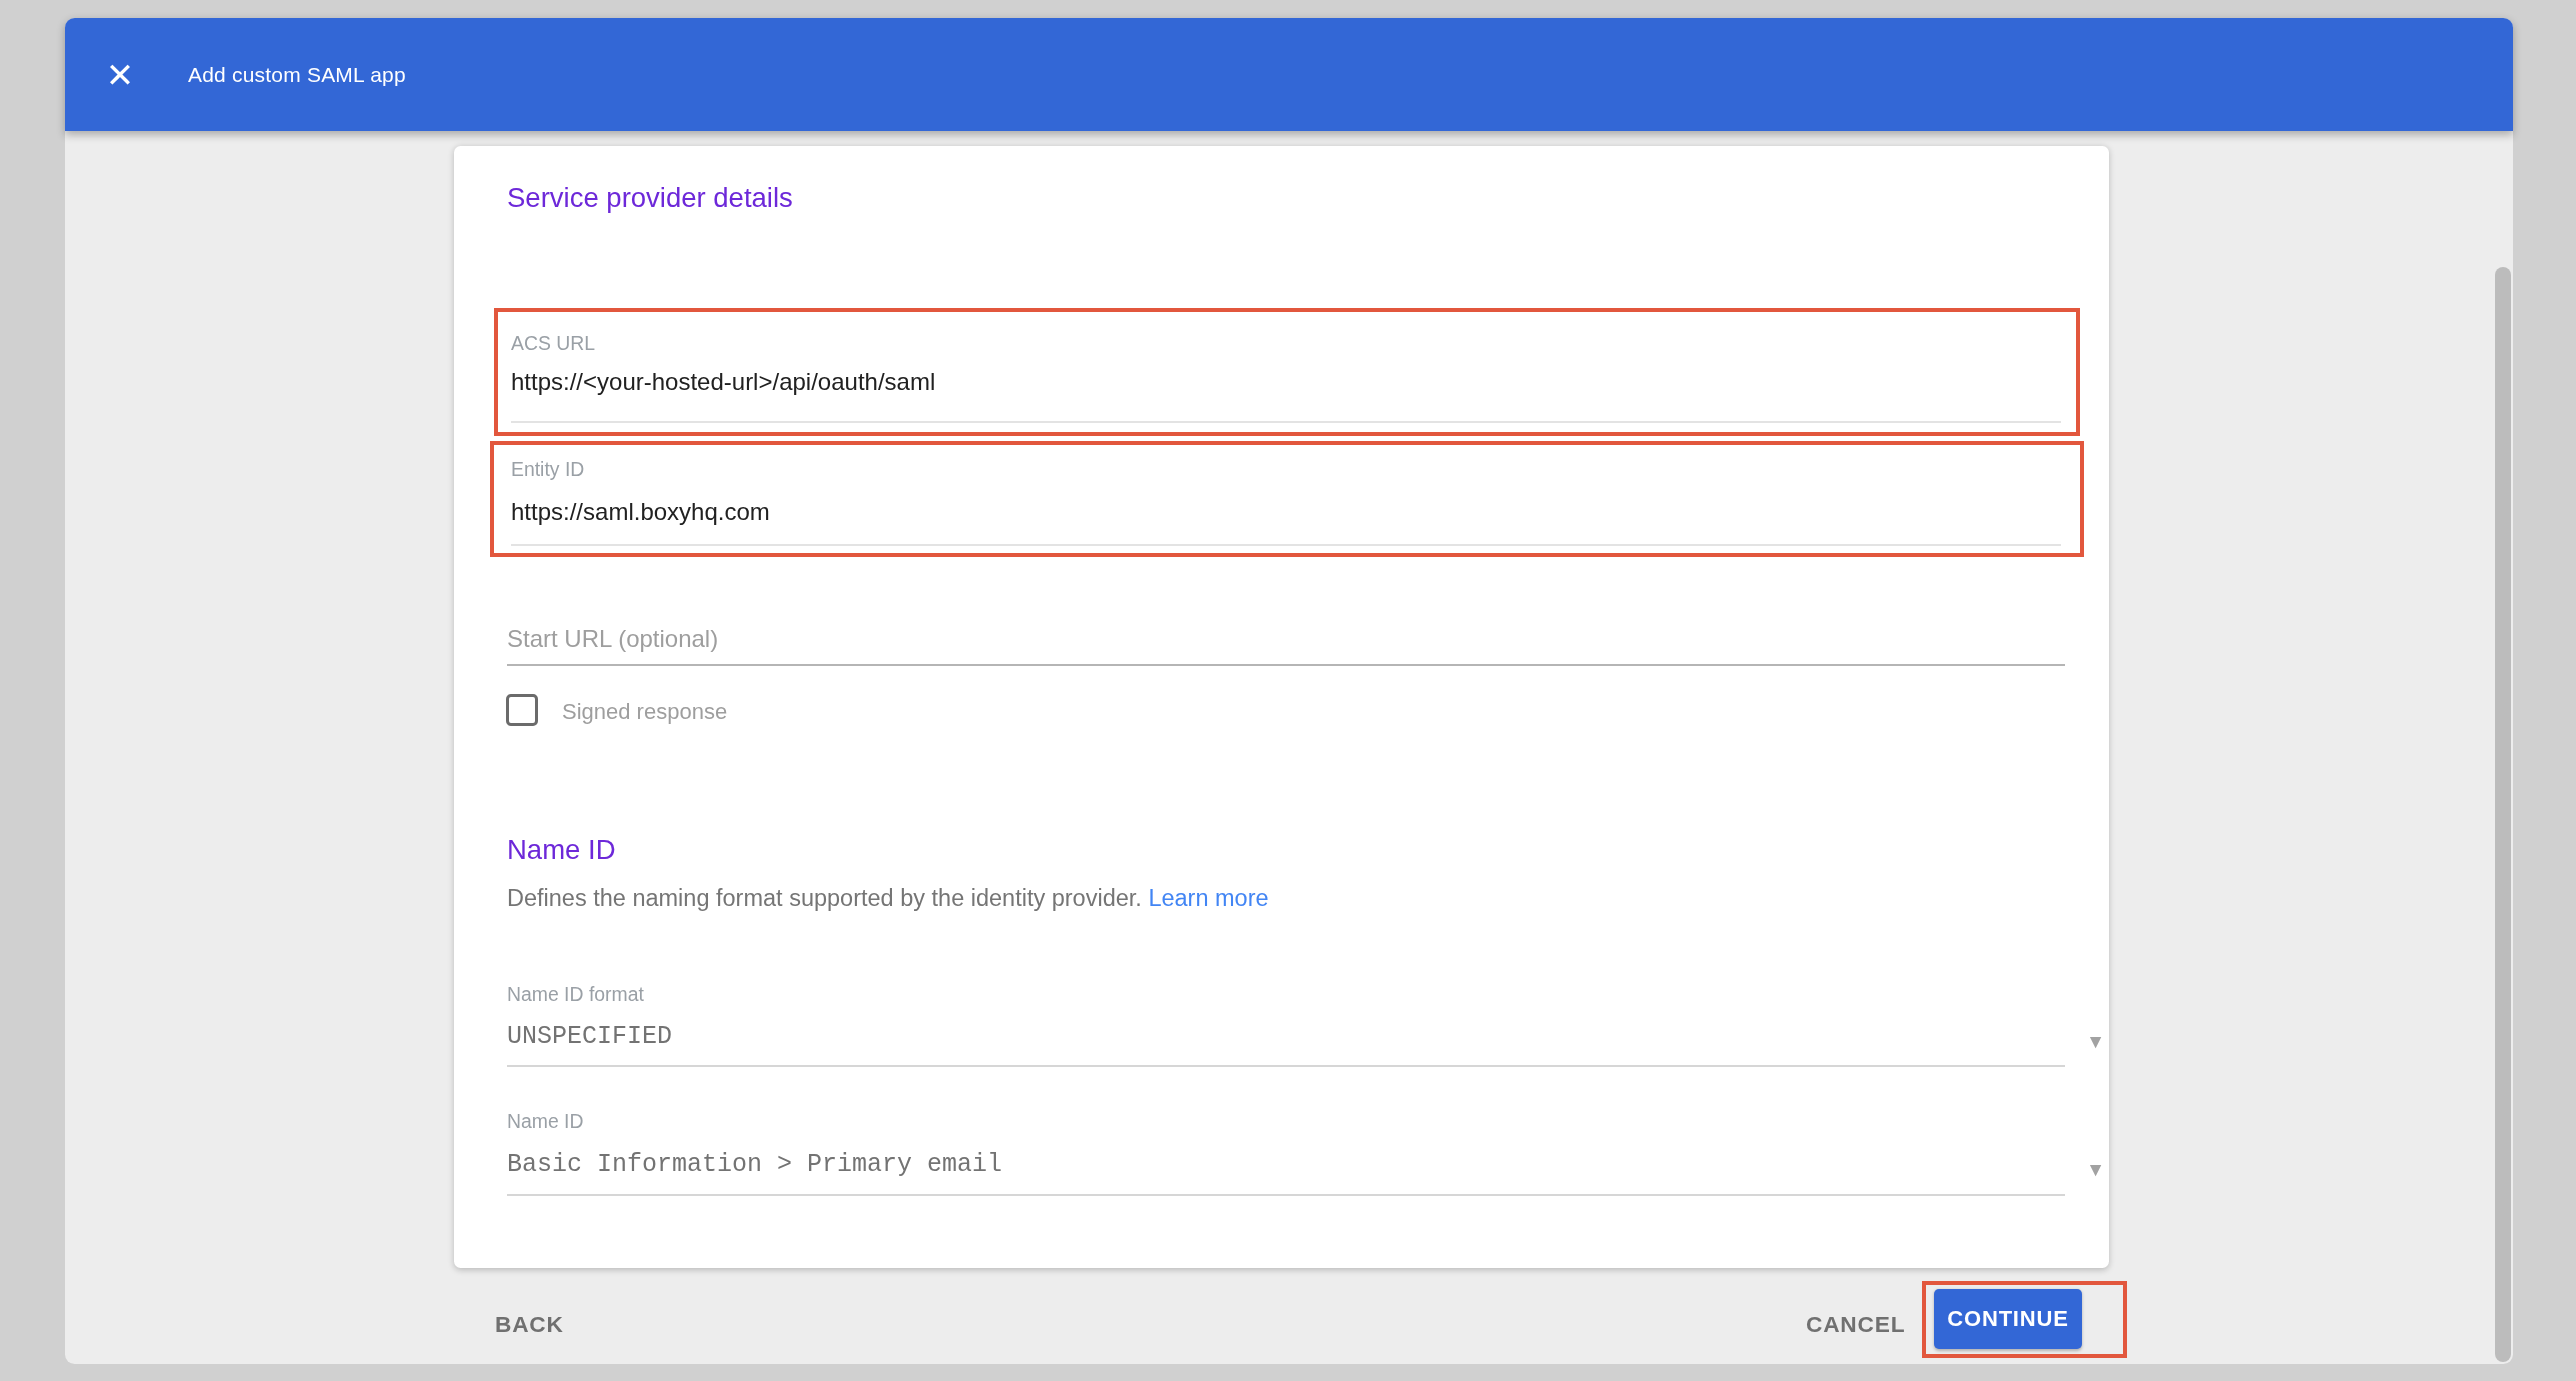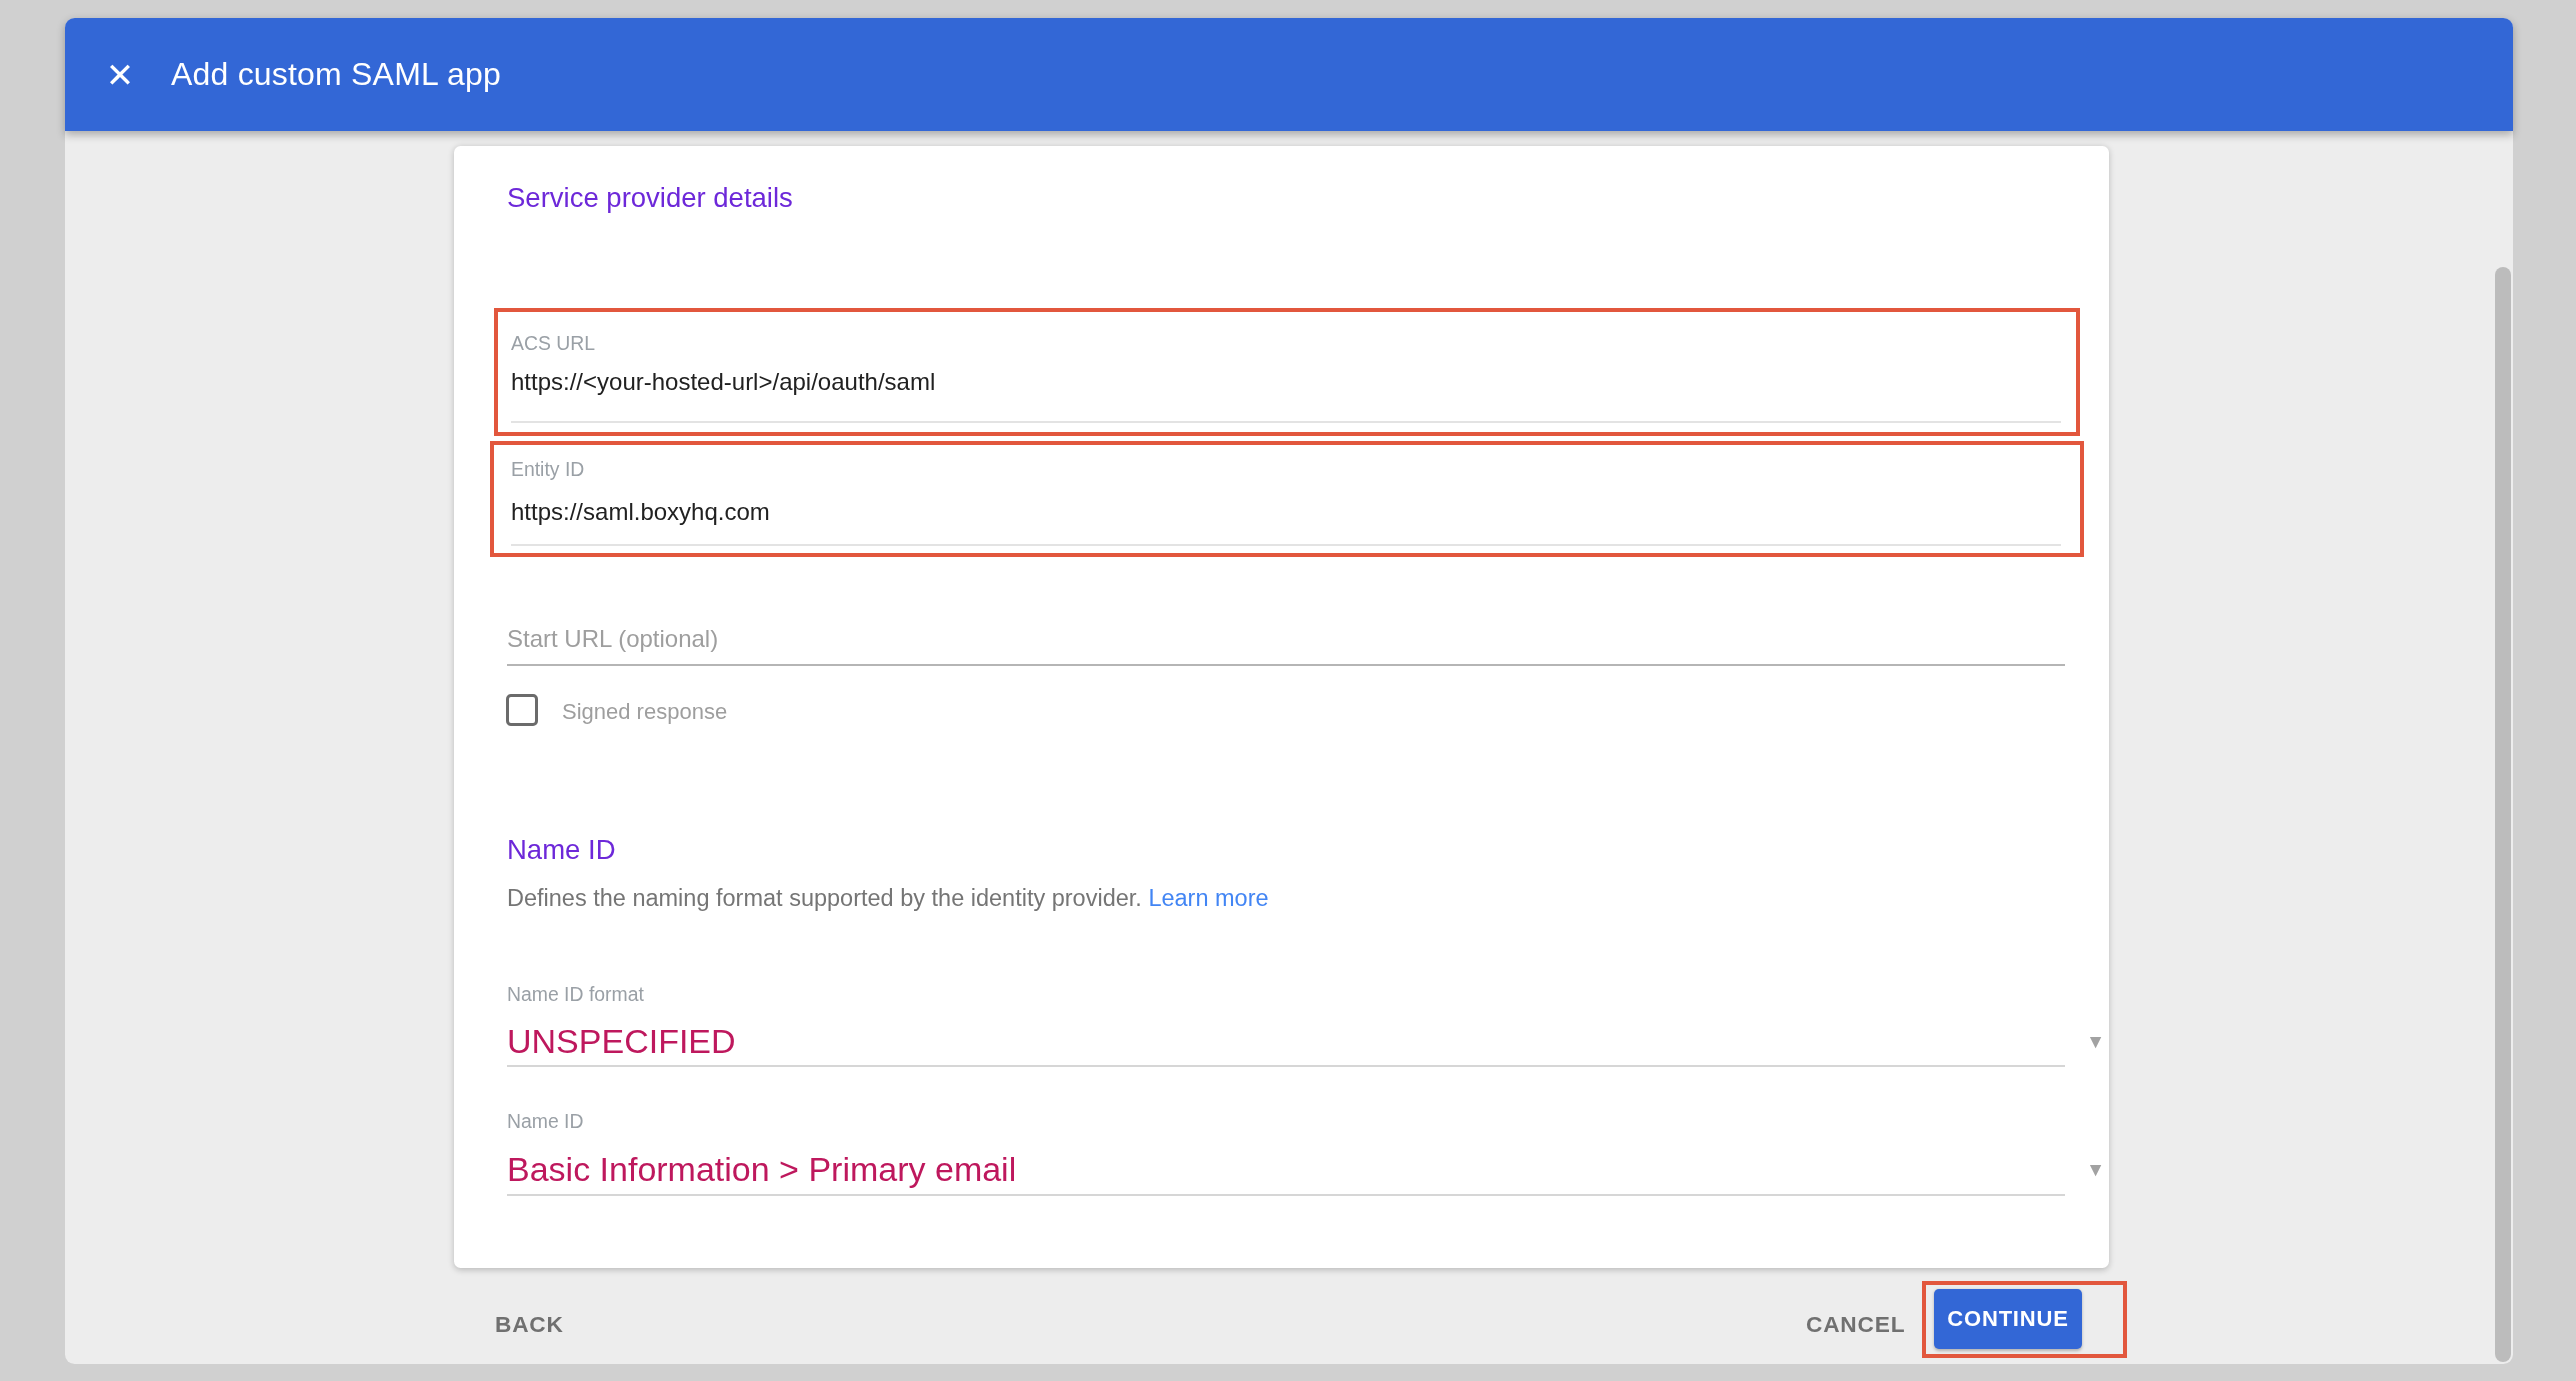--- a/index.html
+++ b/index.html
@@ -31,21 +31,21 @@
     display:flex;align-items:center;
     z-index:6;
   }
   .close-btn{
     margin-left:34px;width:42px;height:42px;
     background:none;border:none;padding:0;cursor:pointer;
     color:#ffffff;font-size:34px;line-height:42px;text-align:center;
     font-family:"Liberation Sans", sans-serif;
   }
   .dialog-title{
-    color:#ffffff;font-size:32px;margin-left:30px;letter-spacing:0.2px;
+    color:#ffffff;font-size:21px;margin-left:47px;letter-spacing:0.2px;
   }
   
   .card{
     position:absolute;left:389px;top:128px;width:1655px;height:1122px;
     background:#ffffff;border-radius:6.5px;
     box-shadow:0 1.6px 6.5px rgba(0,0,0,0.22);
     z-index:2;
   }
   .card *{position:absolute;}
   .section-heading{font-size:27.5px;color:#6d28d9;}
@@ -68,21 +68,21 @@
     border:none;border-bottom:2.4px solid #b5b5b5;outline:none;padding:0;
     font-family:"Liberation Sans", sans-serif;
   }
   .start-url-input::placeholder{color:#9e9e9e;opacity:1;}
   .checkbox{
     left:52px;top:548px;width:32px;height:32px;
     border:3.2px solid #6b6b6b;border-radius:4.9px;background:#ffffff;cursor:pointer;
   }
   .checkbox-label{left:108px;top:553px;font-size:22px;color:#9e9e9e;text-align:center;}
   .select-row{cursor:pointer;}
-  .select-value{font-size:34px;color:#be185d;}
+  .select-value{font-size:25px;color:#737373;font-family:Liberation Mono, monospace;}
   .select-arrow{
     font-size:19.4px;color:#a2a2a2;left:1579px;
   }
   .select-underline{height:2.4px;background:#d6d6d6;}
   
   .footer-btn{
     position:absolute;background:none;border:none;cursor:pointer;
     font-size:22.7px;font-weight:bold;letter-spacing:0.8px;color:#707070;
     font-family:"Liberation Sans", sans-serif;padding:0;
   }

